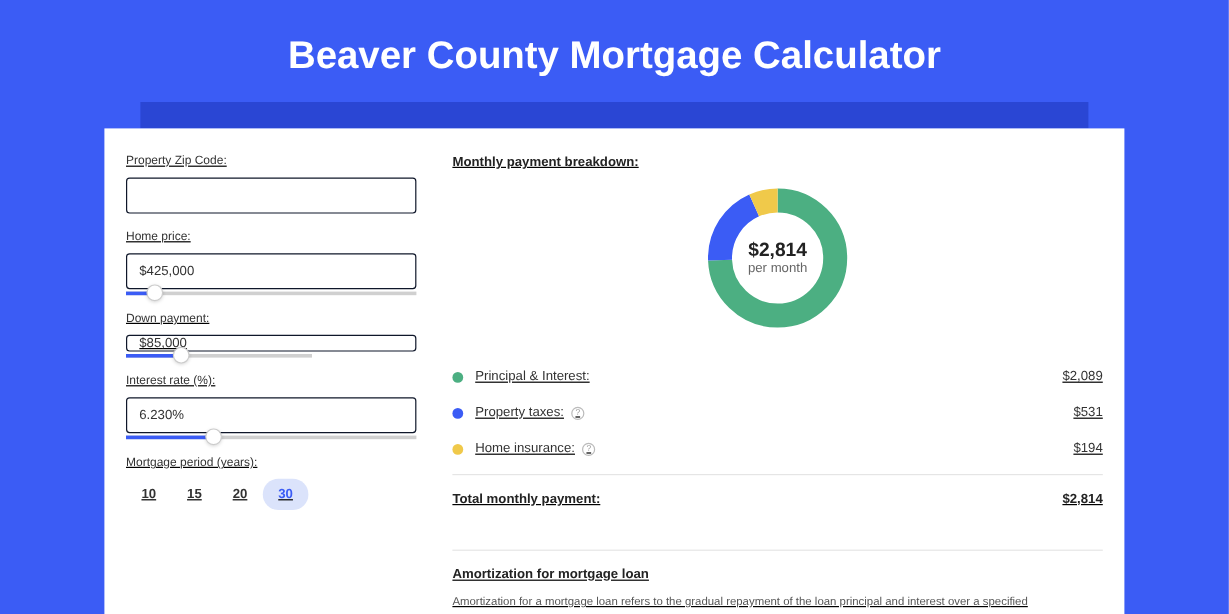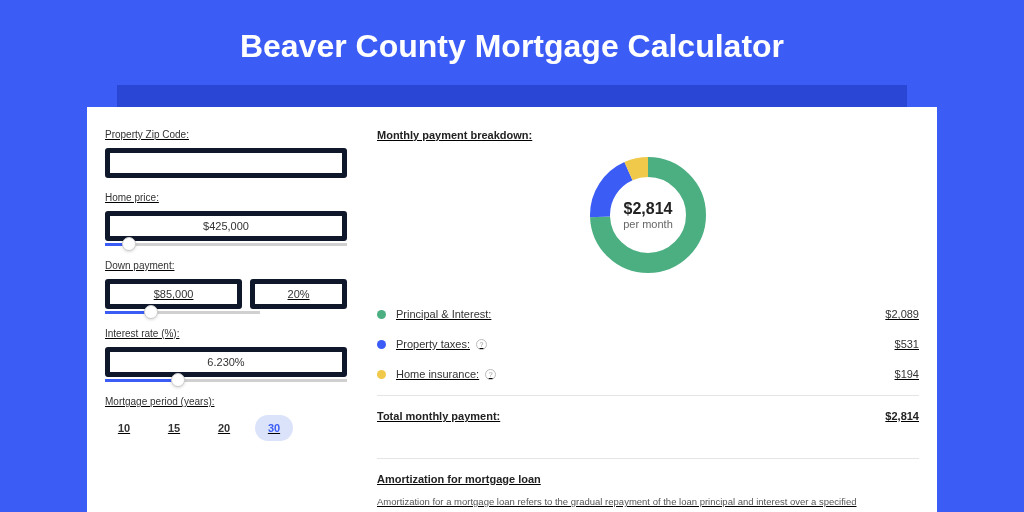--- a/index.html
+++ b/index.html
@@ -35,26 +35,25 @@
     .left-col { width: 242px; flex-shrink: 0; }
     .right-col { flex: 1; }
     .field-label {
       font-size: 10px;
       color: #333;
       margin-bottom: 8px;
     }
     .text-input {
       width: 100%;
       height: 30px;
-      border: 5px solid #0f172a;
+      border: 1px solid #0f172a;
       border-radius: 3px;
       padding: 0 10px;
       font-size: 11px;
       color: #333;
-      text-align: center;
     }
     .field-group { margin-bottom: 14px; }
     .slider-track {
       width: 100%;
       height: 3px;
       background: #d0d0d0;
       position: relative;
       margin-top: 2px;
     }
     .slider-fill {
@@ -67,24 +66,24 @@
       width: 14px;
       height: 14px;
       border-radius: 50%;
       background: white;
       border: 1px solid #ccc;
       box-shadow: 0 1px 3px rgba(0,0,0,0.15);
       position: absolute;
       top: -6px;
       transform: translateX(-50%);
     }
-    .down-row { display: flex; gap: 8px; }
+    .down-row { display: flex; gap: 8px; flex-direction: column; }
     .down-row .text-input:first-child { flex: 1.6; }
     .down-row .text-input:last-child { flex: 1; }
-    .period-row { display: flex; gap: 12px; }
+    .period-row { display: flex; gap: 0; }
     .period-btn {
       width: 38px;
       height: 26px;
       border: none;
       background: transparent;
       font-size: 11px;
       font-weight: 600;
       color: #333;
       cursor: pointer;
       border-radius: 3px;
@@ -218,21 +217,20 @@
           <div class="slider-fill" style="width:10%"></div>
           <div class="slider-thumb" style="left:10%"></div>
         </div>
       </div>
     </div>
 
     <div class="field-group">
       <div class="field-label">Down payment:</div>
       <div class="down-row">
         <input class="text-input" value="$85,000" style="">
-        <input class="text-input" value="20%" style="">
       </div>
       <div class="slider-wrap" style="width:64%">
         <div class="slider-track">
           <div class="slider-fill" style="width:30%"></div>
           <div class="slider-thumb" style="left:30%"></div>
         </div>
       </div>
     </div>
 
     <div class="field-group">

